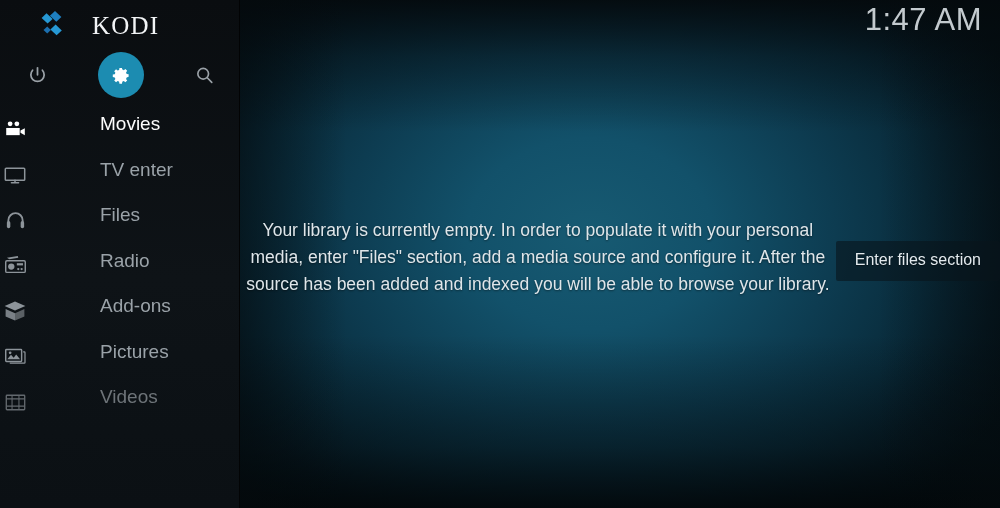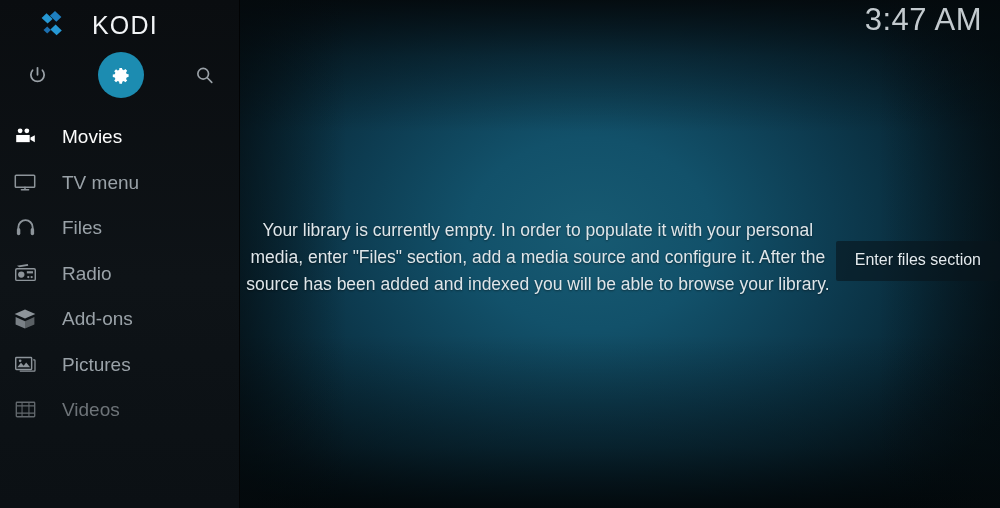--- a/index.html
+++ b/index.html
@@ -36,42 +36,43 @@
     position:absolute; left:0; top:0; width:240px; height:508px;
     background:linear-gradient(to bottom, #0a0d10 0%, #0e1317 55%, #0b1014 100%);
     z-index:5;
   }
   .sidebar::after {
     content:""; position:absolute; right:0; top:0; width:1px; height:100%;
     background:rgba(0,0,0,0.75);
   }
 
   
-  .brand { position:absolute; left:38px; top:7px; display:flex; align-items:center; height:36px; }
+  .brand { position:absolute; left:38px; top:7px; display:flex; align-items:center; height:36px;font-family:Liberation Serif, serif; }
   .brand-logo { width:40px; height:32px; position:relative; }
   .brand-name {
     margin-left:14px; color:#f2f4f6; font-size:25px; letter-spacing:1.2px;
     font-weight:300; line-height:1;
   }
 
   
   .topicons { position:absolute; left:0; top:52px; width:240px; height:46px; }
   .ticon {
     position:absolute; top:0; width:46px; height:46px;
     display:flex; align-items:center; justify-content:center;
   }
   .ticon.power  { left:14px; }
   .ticon.gear   { left:98px; background:#1c8cb1; border-radius:50%; }
   .ticon.search { left:181px; }
 
   
   .menu { position:absolute; left:0; top:114px; width:240px; }
   .mitem {
-    position:relative; height:45.5px; display:flex; align-items:center;
-    padding-left:10px;
+    position:relative; height:45.5px; display:flex; 
+    padding-left:0;
+    gap:48px;
   }
   .mitem .micon {
     width:30px; height:30px; display:flex; align-items:center; justify-content:center;
     flex:0 0 30px;
   }
   .mitem .mlabel {
     margin-left:22px; font-size:19px; font-weight:300; line-height:1;
     color:#9aa2a8; white-space:nowrap;
   }
   .mitem.sel .mlabel { color:#fdfdfd; }
@@ -104,21 +105,21 @@
 </style>
 </head>
 <body>
 
 <div id="app">
 
   <div class="bg"></div>
   <div class="bg-vig"></div>
   <div class="bg-vig2"></div>
 
-  <div class="clock">3:47 AM</div>
+  <div class="clock">1:47 AM</div>
 
   <div class="sidebar">
 
     <div class="brand">
       <div class="brand-logo">
         <svg viewBox="0 0 40 32" width="40" height="32">
           <path d="M8.5 4.2 L14.6 9.9 L9.6 14.6 L3.6 9.0 Z" fill="#2698d4"></path>
           <path d="M17.0 2.0 L23.4 8.0 L18.3 12.8 L11.9 6.8 Z" fill="#1e7fc0"></path>
           <path d="M17.6 15.6 L23.8 21.5 L18.6 26.3 L12.4 20.4 Z" fill="#2698d4"></path>
           <path d="M9.2 17.6 L12.9 21.1 L9.2 24.6 L5.5 21.1 Z" fill="#1b6fae"></path>
@@ -166,21 +167,21 @@
         <span class="mlabel">Movies</span>
       </div>
 
       <div class="mitem">
         <span class="micon">
           <svg viewBox="0 0 24 24" width="24" height="24" fill="none" stroke="#8d949a" stroke-width="1.5">
             <rect x="2.3" y="5.2" width="19.4" height="12.1" rx="0.9"></rect>
             <path d="M12 17.3v2.4M8.4 19.8h7.2" stroke-linecap="round"></path>
           </svg>
         </span>
-        <span class="mlabel">TV menu</span>
+        <span class="mlabel">TV enter</span>
       </div>
 
       <div class="mitem">
         <span class="micon">
           <svg viewBox="0 0 24 24" width="23" height="23" fill="#8d949a">
             <path d="M12 3.4A8.4 8.4 0 0 0 3.6 11.8v2.1h1.9v-2.1a6.5 6.5 0 1 1 13 0v2.1h1.9v-2.1A8.4 8.4 0 0 0 12 3.4z"></path>
             <rect x="3.0" y="12.6" width="3.6" height="7.4" rx="1.8"></rect>
             <rect x="17.4" y="12.6" width="3.6" height="7.4" rx="1.8"></rect>
           </svg>
         </span>

